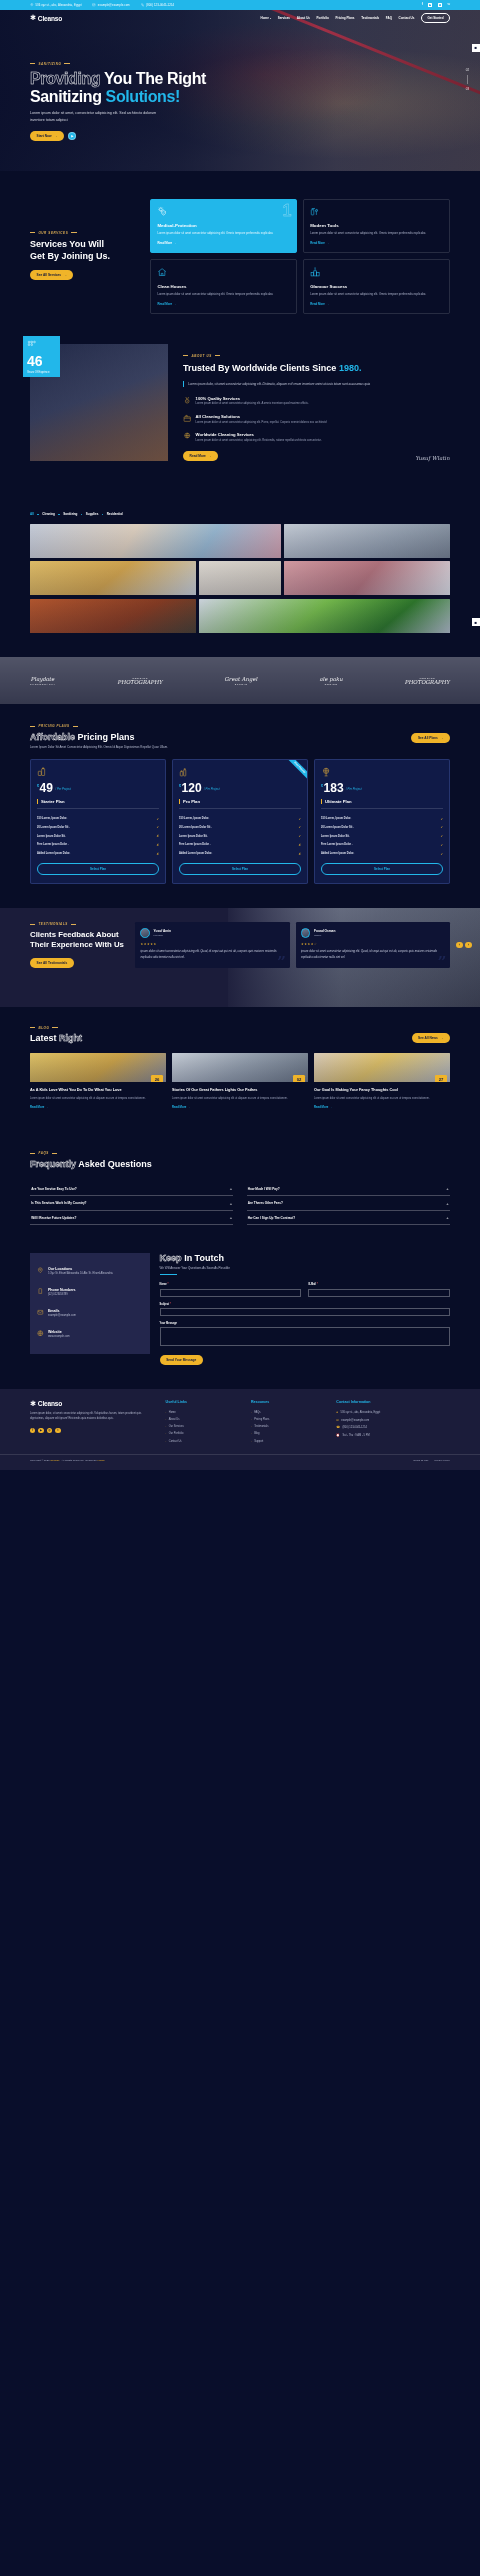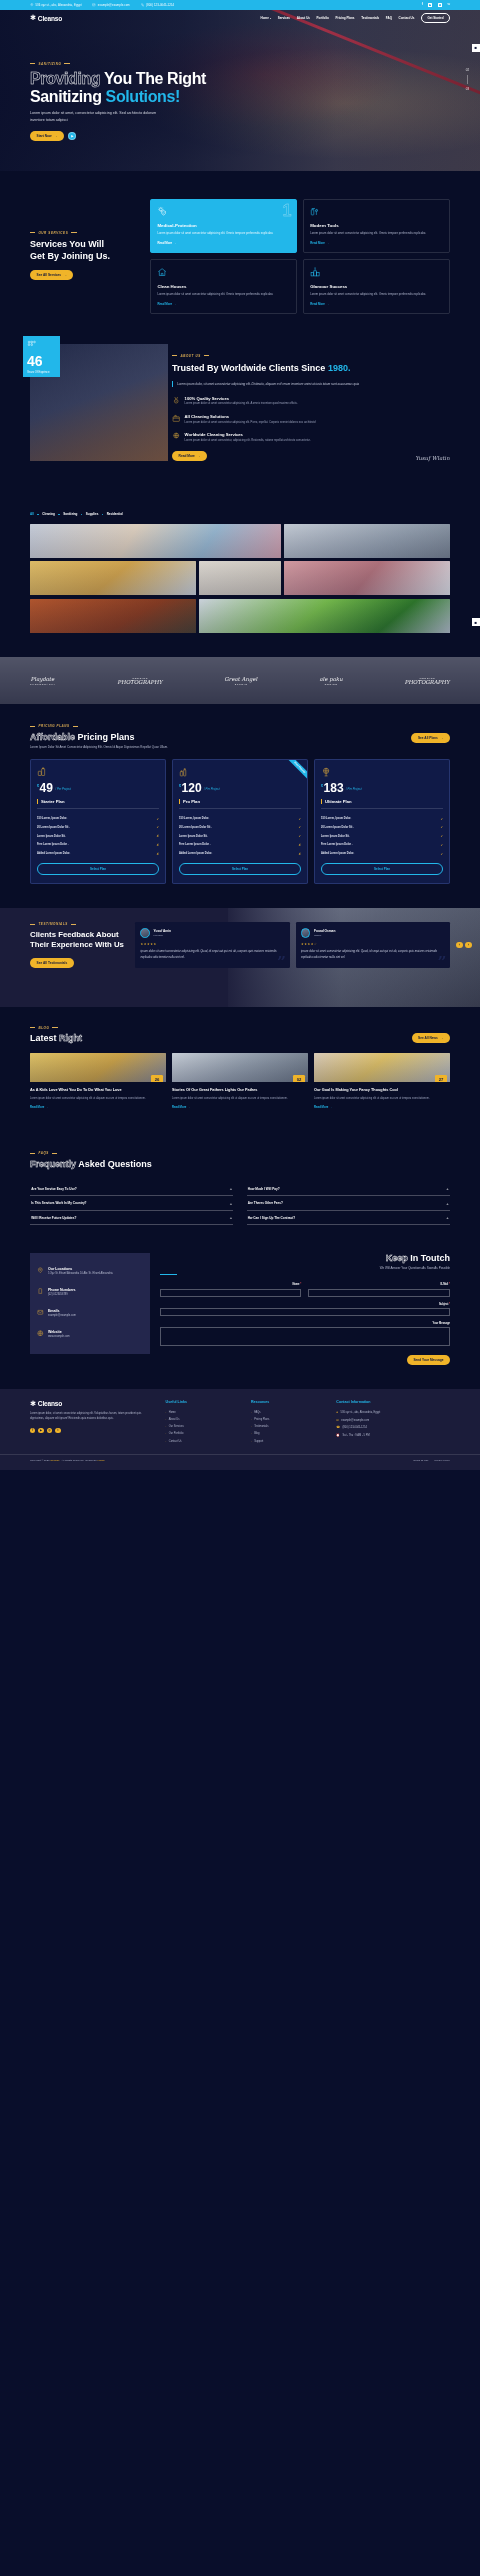--- a/index.html
+++ b/index.html
@@ -83,21 +83,21 @@
   .card h3 { font-size:4.4px; font-weight:bold; margin-bottom:3px; }
   .card p { font-size:2.8px; line-height:1.85; color:#aeb4cb; }
   .card.active p { color:#e6f7ff; }
   .card .more { margin-top:4.8px; font-size:2.9px; font-weight:bold; color:#22b7ea; display:flex; align-items:center; gap:1.8px;}
   .card.active .more { color:#fff; }
   .card .num { position:absolute; right:4.8px; top:2.4px; font-size:15.6px; font-weight:bold;
     color:transparent; -webkit-text-stroke:0.4px rgba(255,255,255,.45); }
 
   
   .about { background:#080d27; padding:3.6px 0 24px; }
-  .about .container { display:flex; gap:4px; align-items:flex-start; }
+  .about .container { display:flex; gap:15px; align-items:flex-start; }
   .ab-img { width:138px; height:117px; position:relative; flex:none;
     background:linear-gradient(160deg,#2b3352,#4d5574 45%,#8a6a58 75%,#b9804d 100%); }
   .ab-img:after{content:"";position:absolute;inset:0;background:linear-gradient(180deg,rgba(10,16,45,.25),rgba(10,16,45,.45));}
   .badge46 { position:absolute; left:-7.2px; top:-8.4px; width:37px; height:41px; background:#22b7ea;
     padding:4.8px 4.2px; z-index:3; }
   .badge46 .bi { width:9.6px;height:9.6px;margin-bottom:1.8px; }
   .badge46 .big { font-size:14px; font-weight:bold; line-height:1; }
   .badge46 .sub { font-size:2.8px; margin-top:1.8px; }
   .ab-right { flex:1; padding-top:9.6px; }
   .ab-right h2 { font-size:9px; line-height:1.35; font-weight:bold; margin-top:4.2px; }
@@ -203,21 +203,21 @@
   .faq-item span.p { margin-left:auto; font-size:4.2px; }
 
   
   .contact { background:#080d27; padding:3.6px 0 24px; }
   .contact .container { display:flex; gap:9.6px; align-items:flex-start; }
   .ct-left { width:120px; background:#23264c; padding:8.4px 7.2px; }
   .ct-row { display:flex; gap:4.2px; padding:5.4px 0; }
   .ct-row .ci { width:6.6px;height:6.6px;flex:none;}
   .ct-row h4 { font-size:3.6px; font-weight:bold; margin-bottom:1.8px; }
   .ct-row p { font-size:2.6px; color:#b8bdd2; line-height:1.7; }
-  .ct-right { flex:1;text-align:right; }
+  .ct-right { flex:1; }
   .ct-right h2 { font-size:9px; font-weight:bold; }
   .ct-right .lede { font-size:3px; color:#b6bbd0; margin-top:3.6px; }
   .ct-right .rule { width:17px; height:1px; background:#22b7ea; margin-top:3.6px; }
   .form { margin-top:8.4px; }
   .frow { display:flex; gap:7.2px; }
   .fld { flex:1; margin-bottom:6px; }
   .fld label { display:block; font-size:2.6px; font-weight:bold; margin-bottom:2.4px; }
   .fld label i { color:#e0484e; font-style:normal; }
   .fld .inp { border:0.4px solid rgba(255,255,255,.3); height:7.8px; background:transparent; }
   .fld .inp.area { height:19px; }

